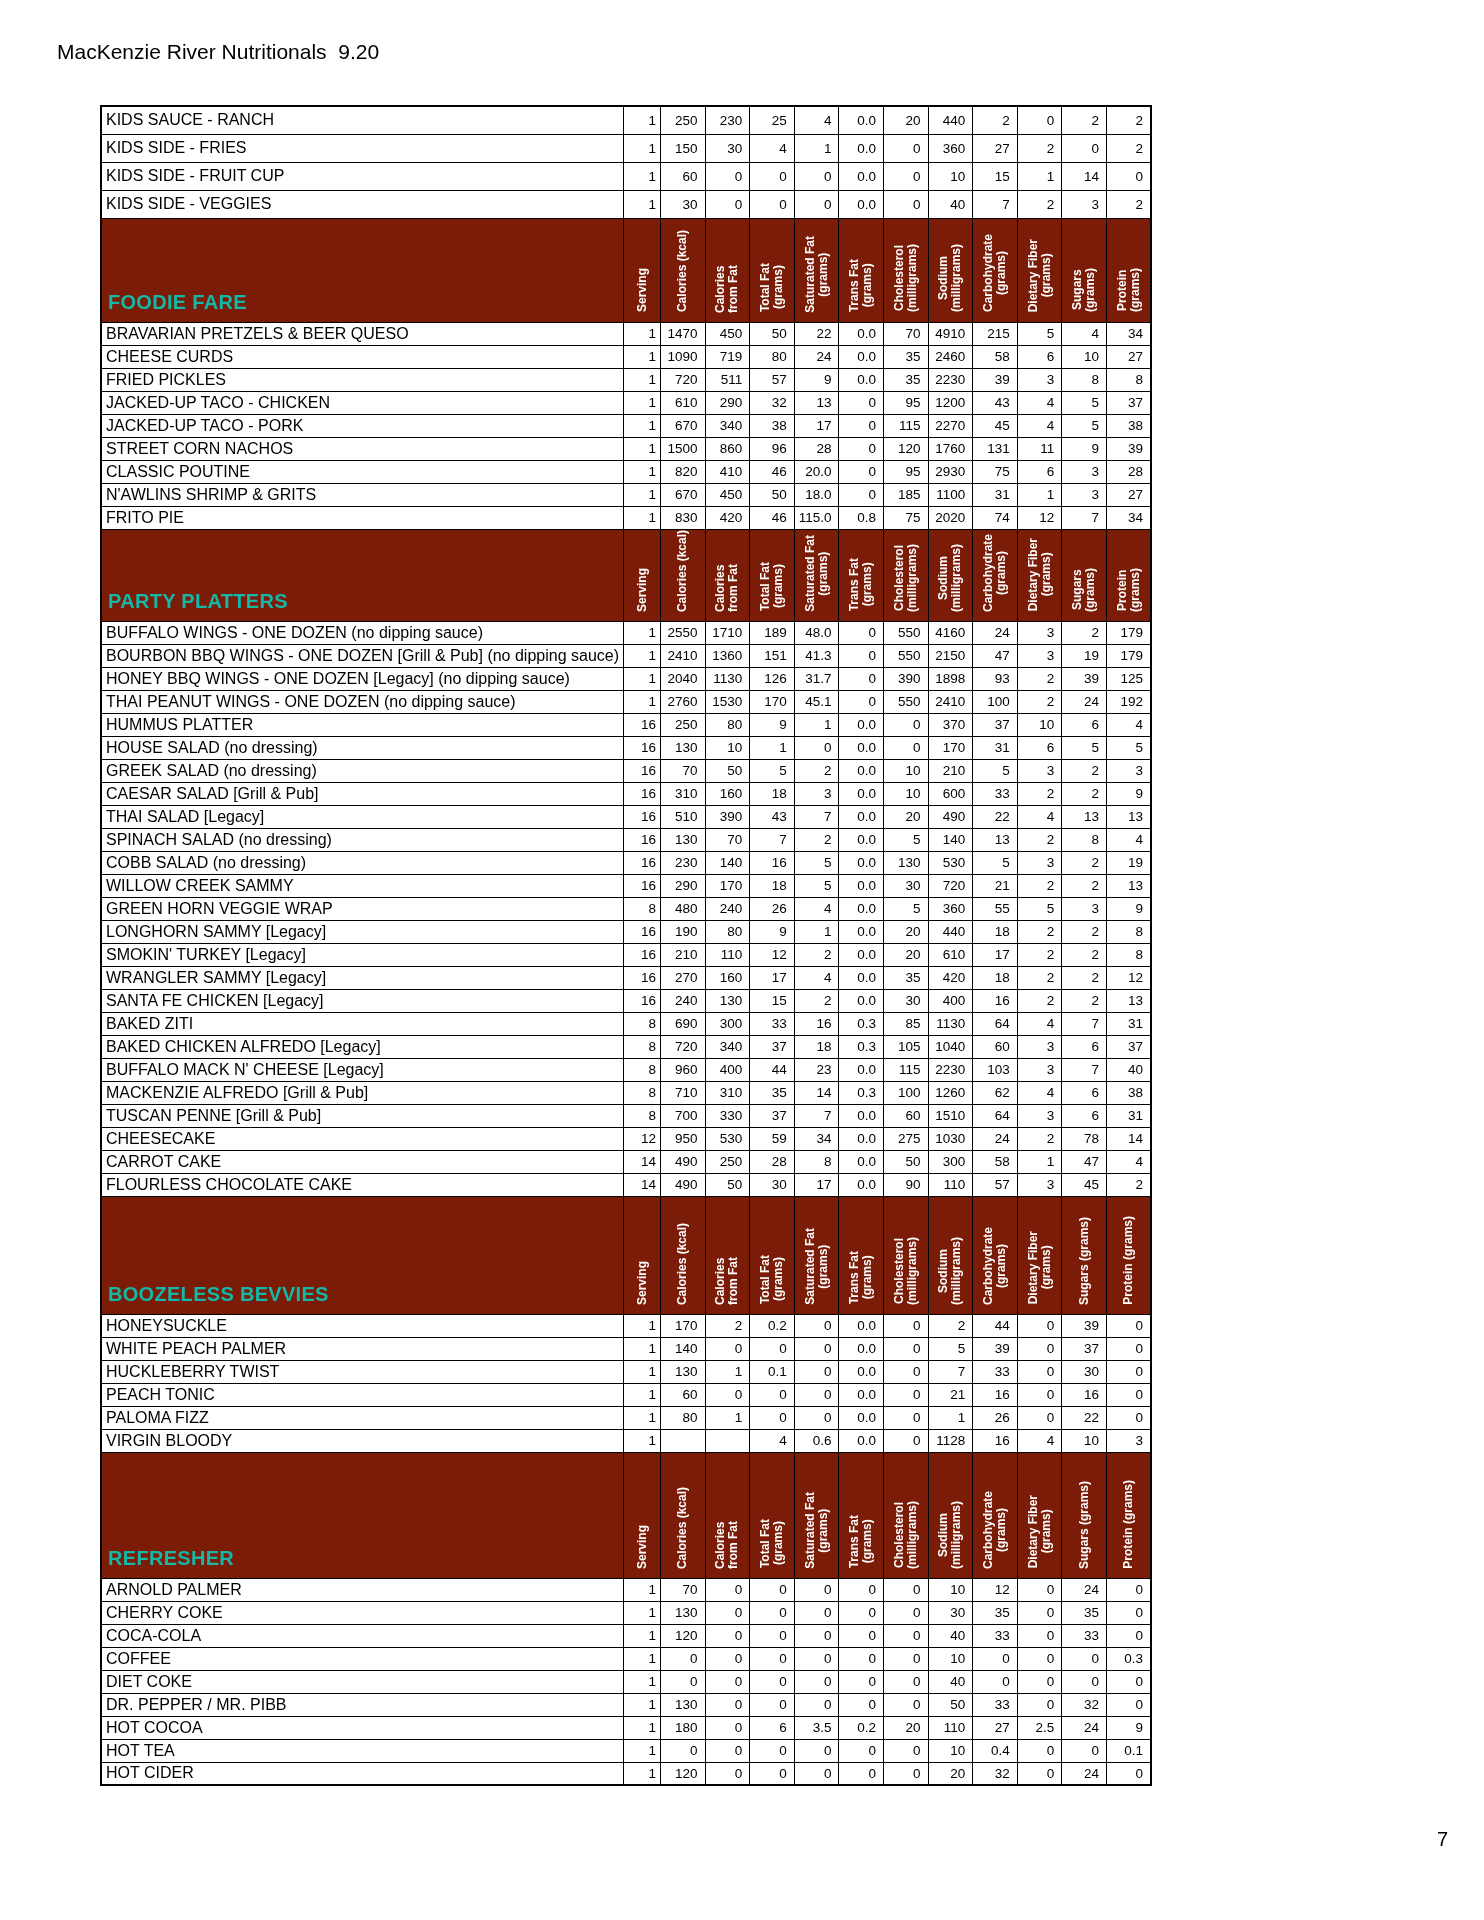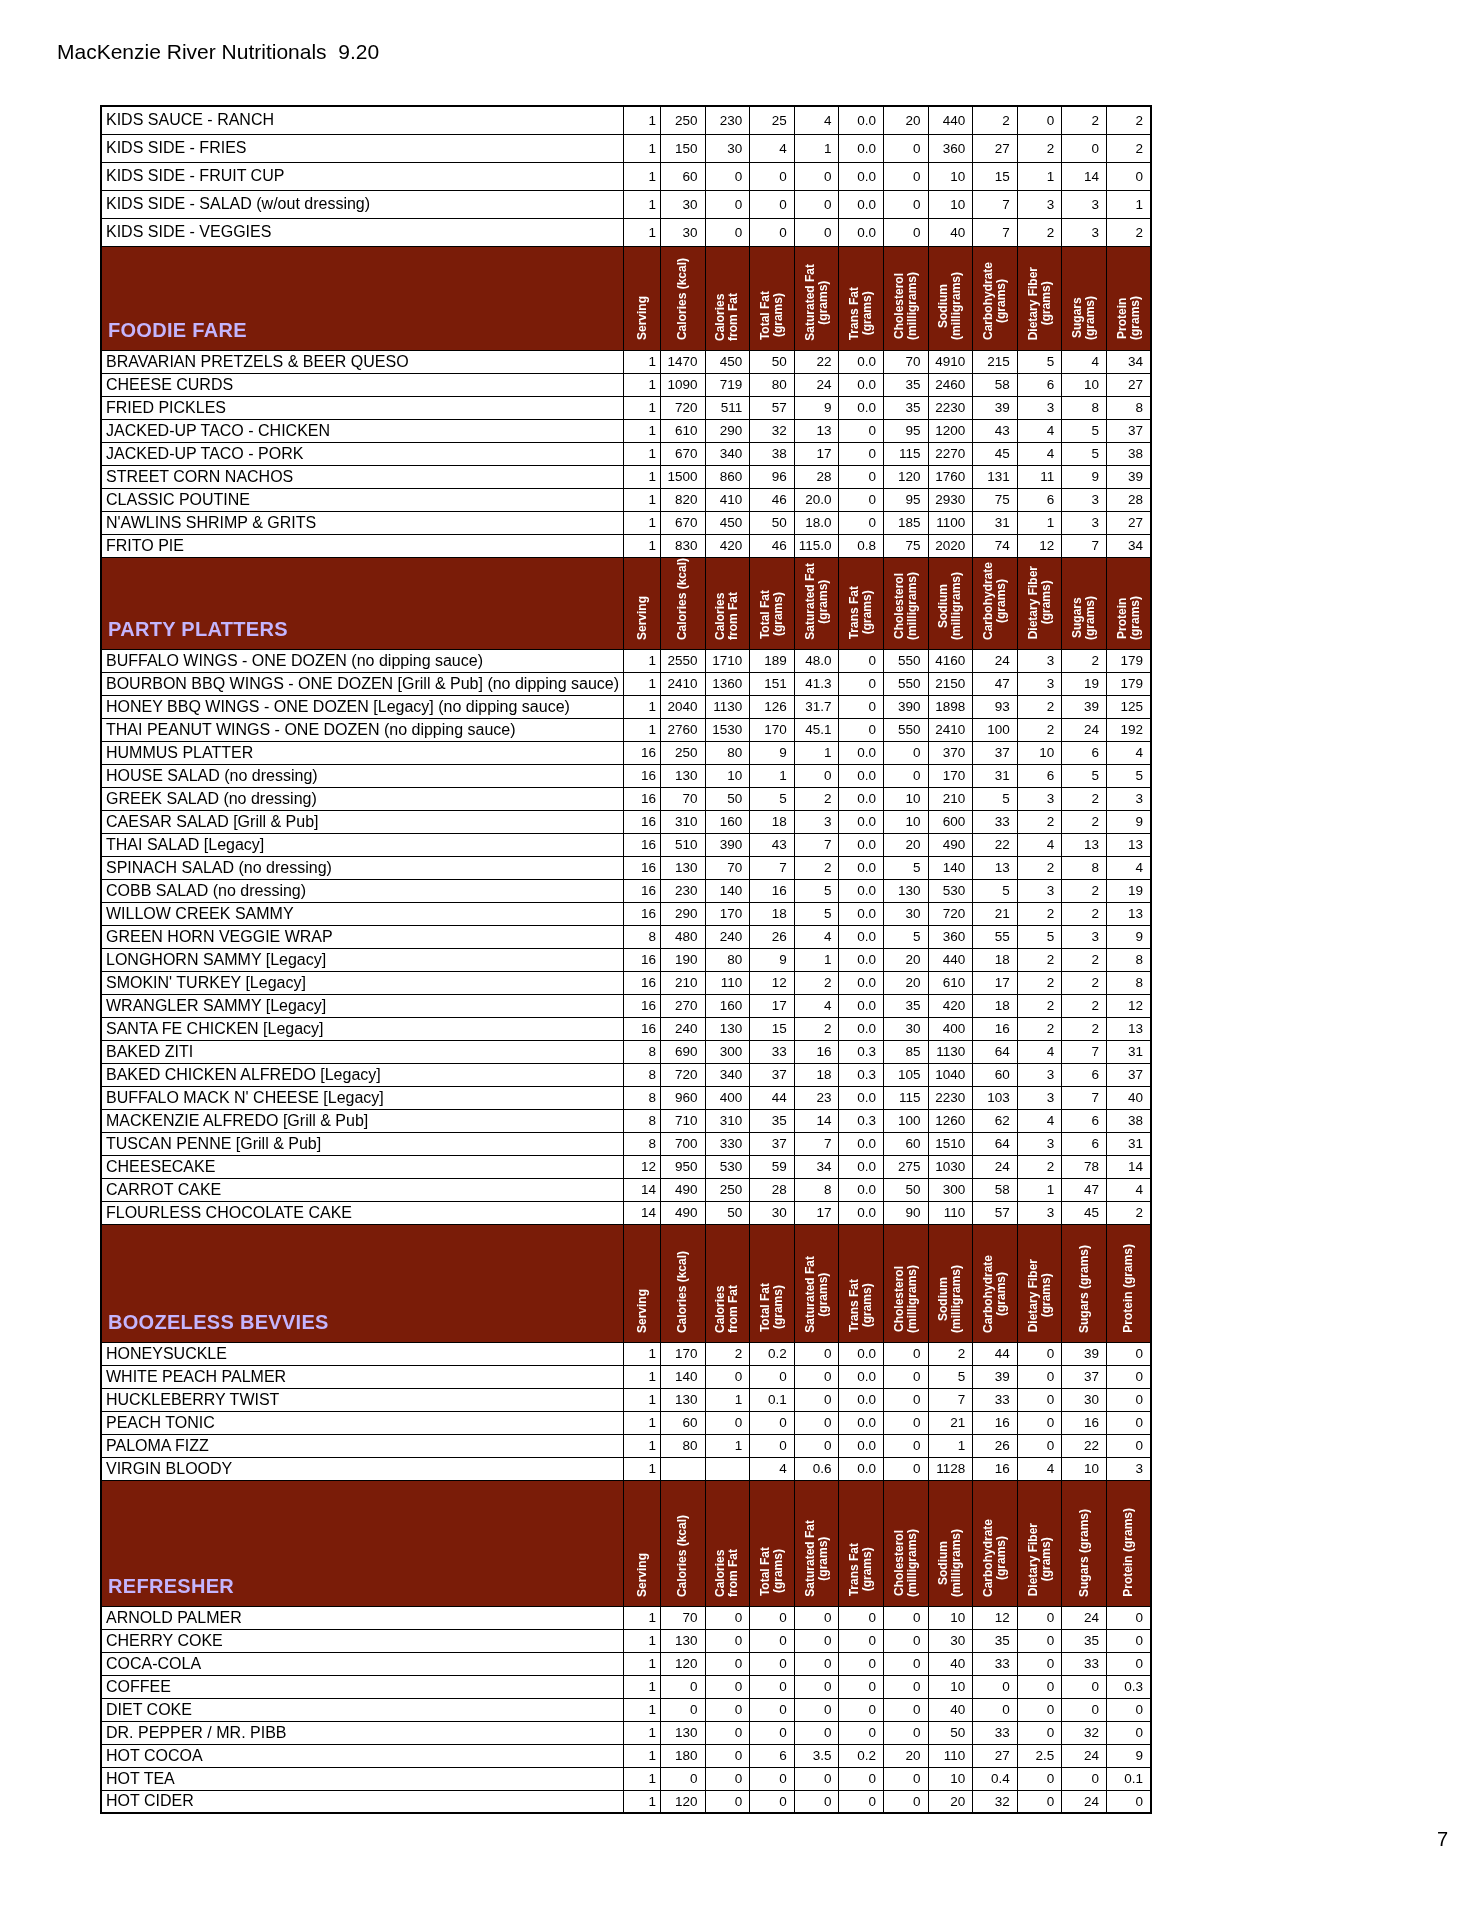--- a/index.html
+++ b/index.html
@@ -20,21 +20,21 @@
     font-size:16px;text-align:left;padding:0 4px;white-space:nowrap;
   }
   tr.datarow td.num{
     font-size:13.5px;text-align:right;padding:0 7px 0 0;white-space:nowrap;
   }
   tr.datarow td.num.serving{padding-right:4px;}
   tr.thick td{border-bottom:3px solid #000;}
   tr.band{background:var(--band,#7a1c08);}
   tr.band td{background:var(--band,#7a1c08);}
   td.band-title{
-    color:#c4b5fd;font-weight:bold;font-size:20px;vertical-align:bottom;
+    color:#14b8a6;font-weight:bold;font-size:20px;vertical-align:bottom;
     padding:12px 0 8px 6px;letter-spacing:.3px;white-space:nowrap;
   }
   td.band-col{vertical-align:bottom;text-align:center;padding:0 0 5px 0;}
   .vtext{
     writing-mode:vertical-rl;transform:rotate(180deg);
     white-space:pre-line;display:inline-block;
     color:#fff;font-weight:bold;font-size:12px;line-height:13px;
   }
   .page-number{
     position:absolute;right:36px;top:1828px;font-size:20px;color:#000;
@@ -101,35 +101,20 @@
         <td class="num">0</td>
         <td class="num">0.0</td>
         <td class="num">0</td>
         <td class="num">10</td>
         <td class="num">15</td>
         <td class="num">1</td>
         <td class="num">14</td>
         <td class="num">0</td>
       </tr>
       <tr class="datarow" style="height: 28px;">
-        <td class="name">KIDS SIDE - SALAD (w/out dressing)</td>
-        <td class="num serving">1</td>
-        <td class="num">30</td>
-        <td class="num">0</td>
-        <td class="num">0</td>
-        <td class="num">0</td>
-        <td class="num">0.0</td>
-        <td class="num">0</td>
-        <td class="num">10</td>
-        <td class="num">7</td>
-        <td class="num">3</td>
-        <td class="num">3</td>
-        <td class="num">1</td>
-      </tr>
-      <tr class="datarow" style="height: 28px;">
         <td class="name">KIDS SIDE - VEGGIES</td>
         <td class="num serving">1</td>
         <td class="num">30</td>
         <td class="num">0</td>
         <td class="num">0</td>
         <td class="num">0</td>
         <td class="num">0.0</td>
         <td class="num">0</td>
         <td class="num">40</td>
         <td class="num">7</td>

